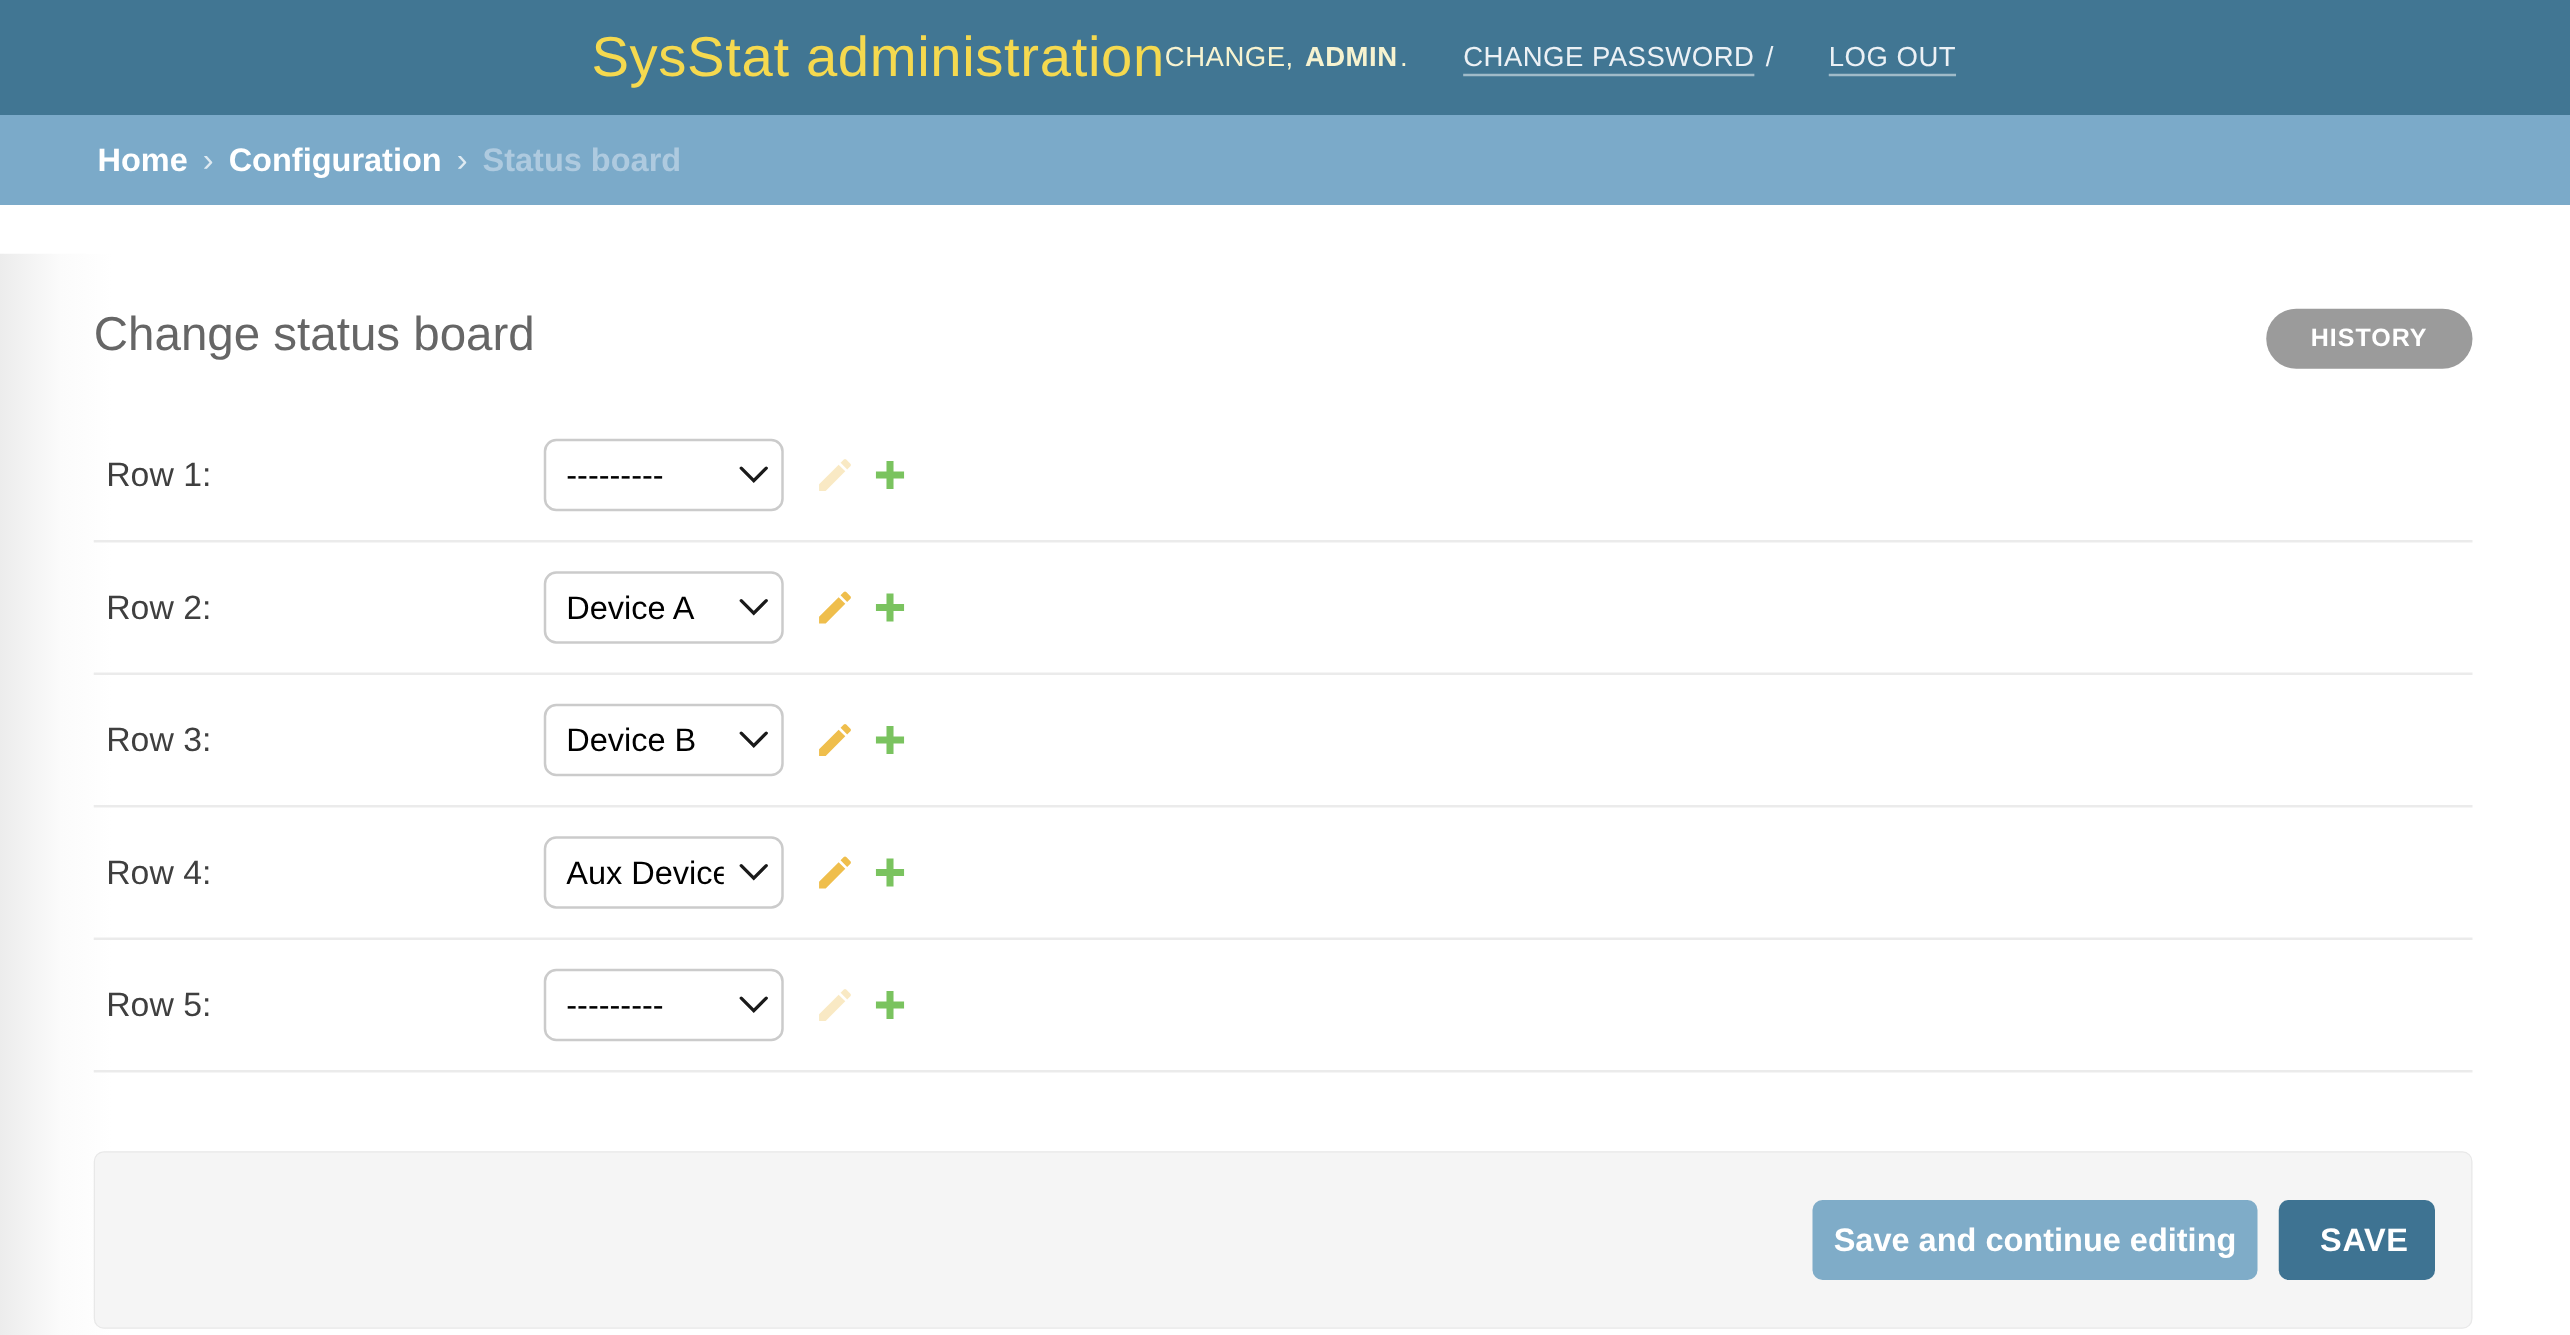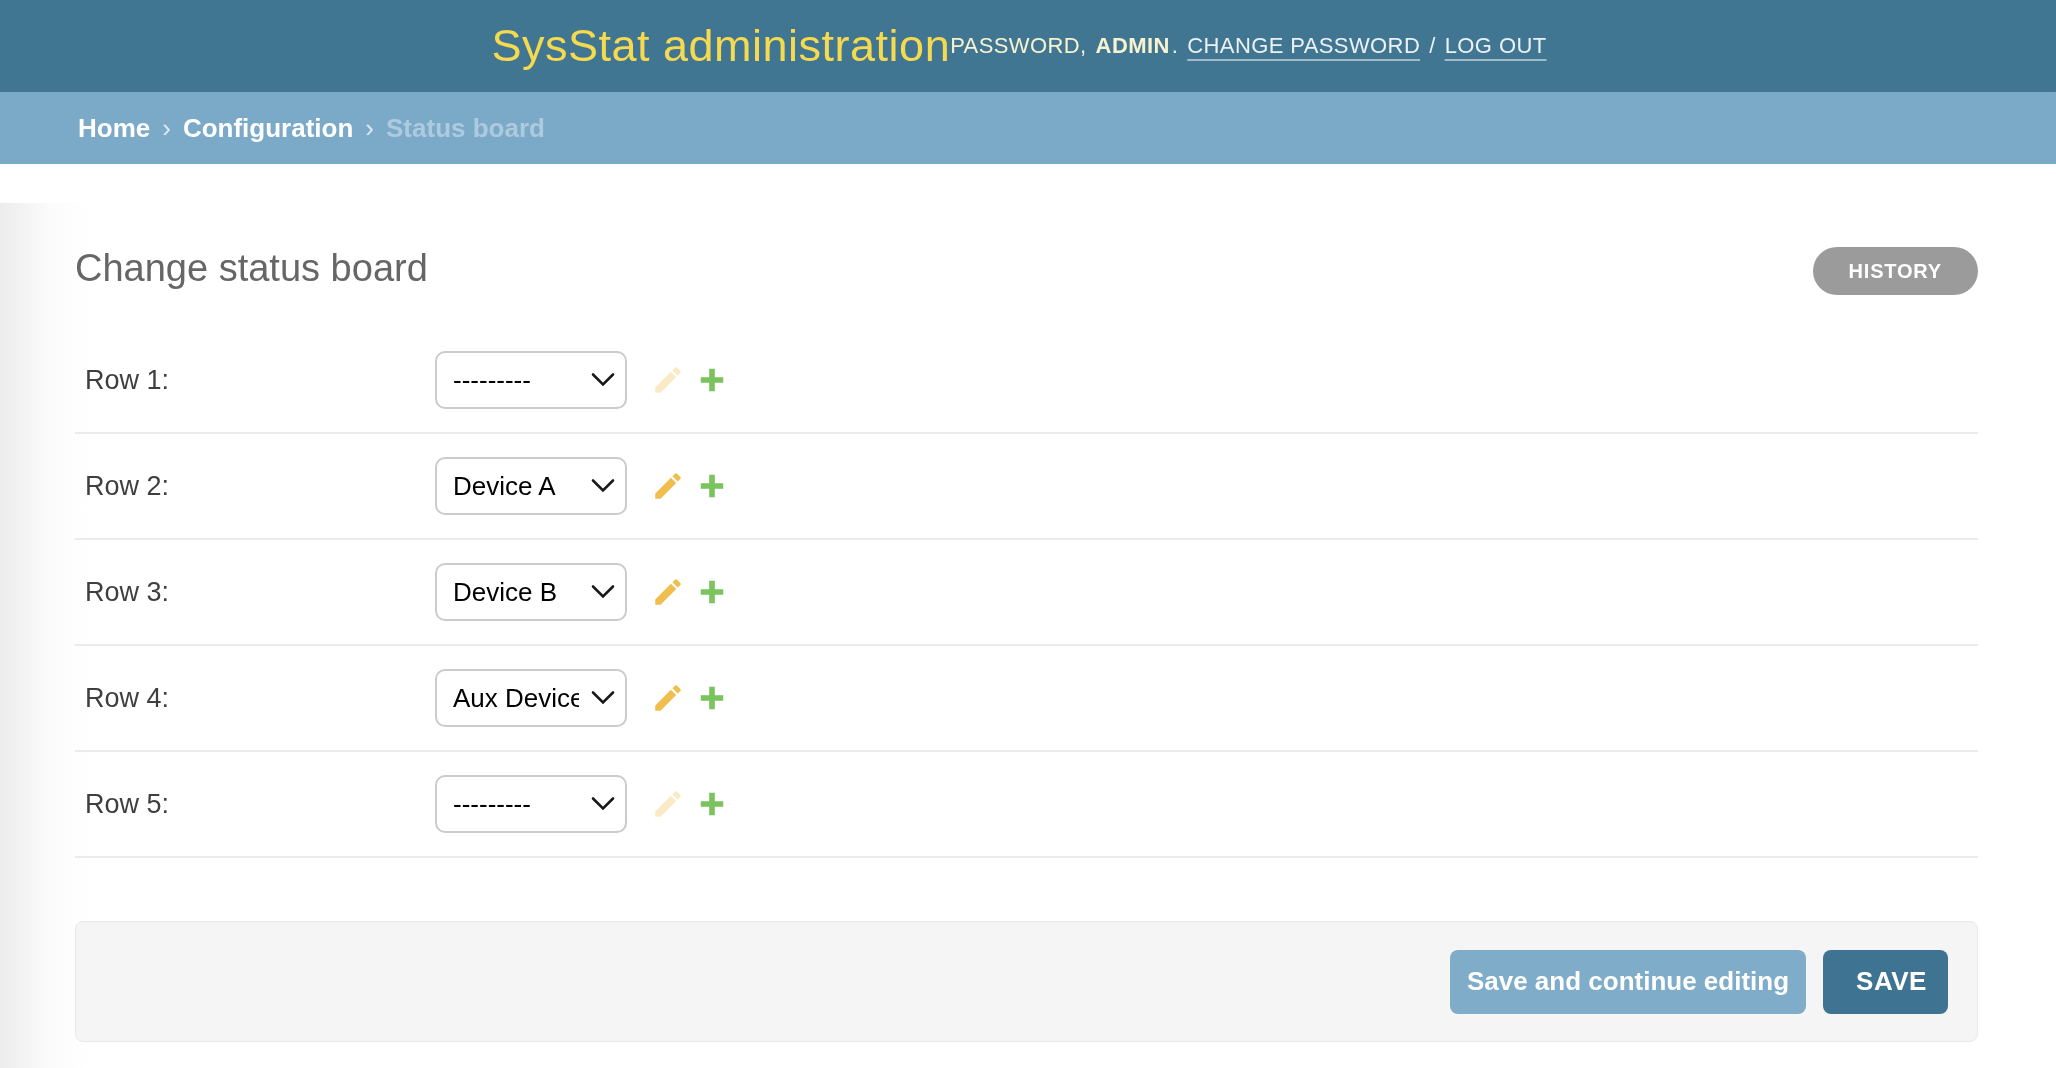--- a/index.html
+++ b/index.html
@@ -39,20 +39,21 @@
     display:flex;align-items:center;gap:9px;
     color:var(--welcome-cream);font-size:22px;letter-spacing:.4px;
   }
   .user-tools .uname{font-weight:700;}
   .user-tools .period{margin-left:-7px;}
   .user-tools a{
     color:var(--link-white);cursor:pointer;
     text-decoration:underline;text-underline-offset:6px;
     text-decoration-thickness:2px;
     text-decoration-color:rgba(255,255,255,.5);
+    margin-left:35px;
   }
   .user-tools .slash{color:var(--link-white);}
 
   
   .breadcrumbs{
     height:72px;background:var(--breadcrumb-bg);
     display:flex;align-items:center;gap:12px;
     padding:0 78px;font-size:26px;
   }
   .breadcrumbs a{color:#ffffff;font-weight:700;text-decoration:none;cursor:pointer;}
@@ -105,41 +106,41 @@
     display:flex;align-items:center;padding:0;
   }
   .pencil{margin-left:24px;}
   .pencil svg{fill:var(--pencil-gold);}
   .pencil.disabled{opacity:.32;cursor:default;}
   .plus{margin-left:12px;}
   .plus svg{fill:var(--plus-green);}
 
   
   .submit-row{
-    margin-top:63px;height:121px;
+    margin-top:63px;height:142px;
     background:var(--footer-bg);border:1px solid var(--footer-border);
     border-radius:8px;
     display:flex;align-items:center;justify-content:flex-end;
     padding-right:29px;gap:17px;
   }
   .btn{
     border:none;border-radius:8px;cursor:pointer;color:#fff;
     font-family:"Liberation Sans",sans-serif;
     font-size:26px;font-weight:700;height:64px;
   }
   .btn-continue{background:var(--btn-light);width:356px;}
   .btn-save{background:var(--btn-dark);width:125px;letter-spacing:.5px;padding-left:12px;}
 </style>
 </head>
 <body>
 
 <div class="header">
   <a class="site-title">SysStat administration</a>
   <div class="user-tools">
-    <span>PASSWORD,</span>
+    <span>CHANGE,</span>
     <span class="uname">ADMIN</span>
     <span class="period">.</span>
     <a>CHANGE PASSWORD</a>
     <span class="slash">/</span>
     <a>LOG OUT</a>
   </div>
 </div>
 
 <div class="breadcrumbs">
   <a>Home</a>

